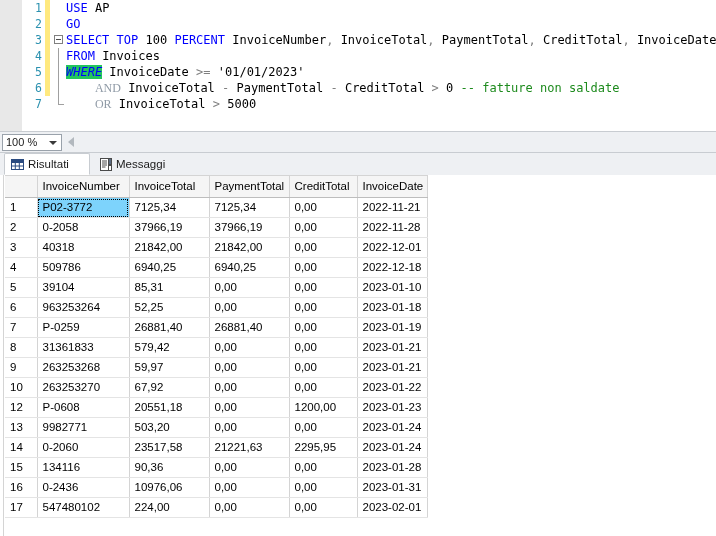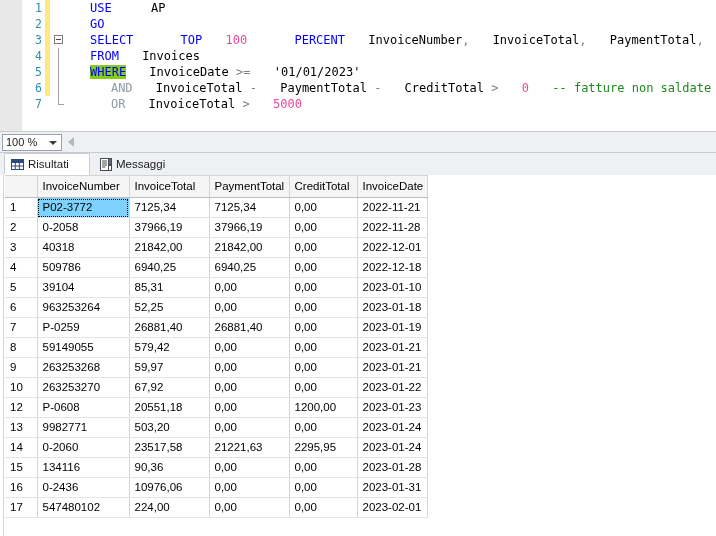--- a/index.html
+++ b/index.html
@@ -108,28 +108,28 @@
     height: 1px;
     background: #a0a0a0;
   }
   .code-text {
     position: absolute;
     left: 66px;
     top: 0;
     line-height: 16px;
     color: #000000;
   }
-  .k  { color: #0000ff; margin-left: 24px; }           
-  .k2 { color: #8f9aa6; }           
+  .k  { color: #0000ff; }           
+  .k2 { color: #8f9aa6; font-family: Liberation Serif, serif; }           
   .op { color: #808080; }           
   .str{ color: #000000; }           
   .cm { color: #1e8b1e; }           
-  .id { color: #000000; margin-left: 16px; }
-  .num{ color: #ec4899; }
-  .hl { background: #84cc16; }      
+  .id { color: #000000; }
+  .num{ color: #000000; }
+  .hl { background: #22c55e; font-style: italic; }      
 
   
   .zoom-bar {
     position: absolute;
     left: 0;
     top: 131px;
     width: 716px;
     height: 22px;
     background: #eef0f3;
     border-top: 1px solid #c8ccd1;
@@ -393,21 +393,21 @@
         <tr>
           <td class="col-rownum">7</td>
           <td class="col-inv">P-0259</td>
           <td class="col-itot">26881,40</td>
           <td class="col-ptot">26881,40</td>
           <td class="col-ctot">0,00</td>
           <td class="col-idate">2023-01-19</td>
         </tr>
         <tr>
           <td class="col-rownum">8</td>
-          <td class="col-inv">59149055</td>
+          <td class="col-inv">31361833</td>
           <td class="col-itot">579,42</td>
           <td class="col-ptot">0,00</td>
           <td class="col-ctot">0,00</td>
           <td class="col-idate">2023-01-21</td>
         </tr>
         <tr>
           <td class="col-rownum">9</td>
           <td class="col-inv">263253268</td>
           <td class="col-itot">59,97</td>
           <td class="col-ptot">0,00</td>

